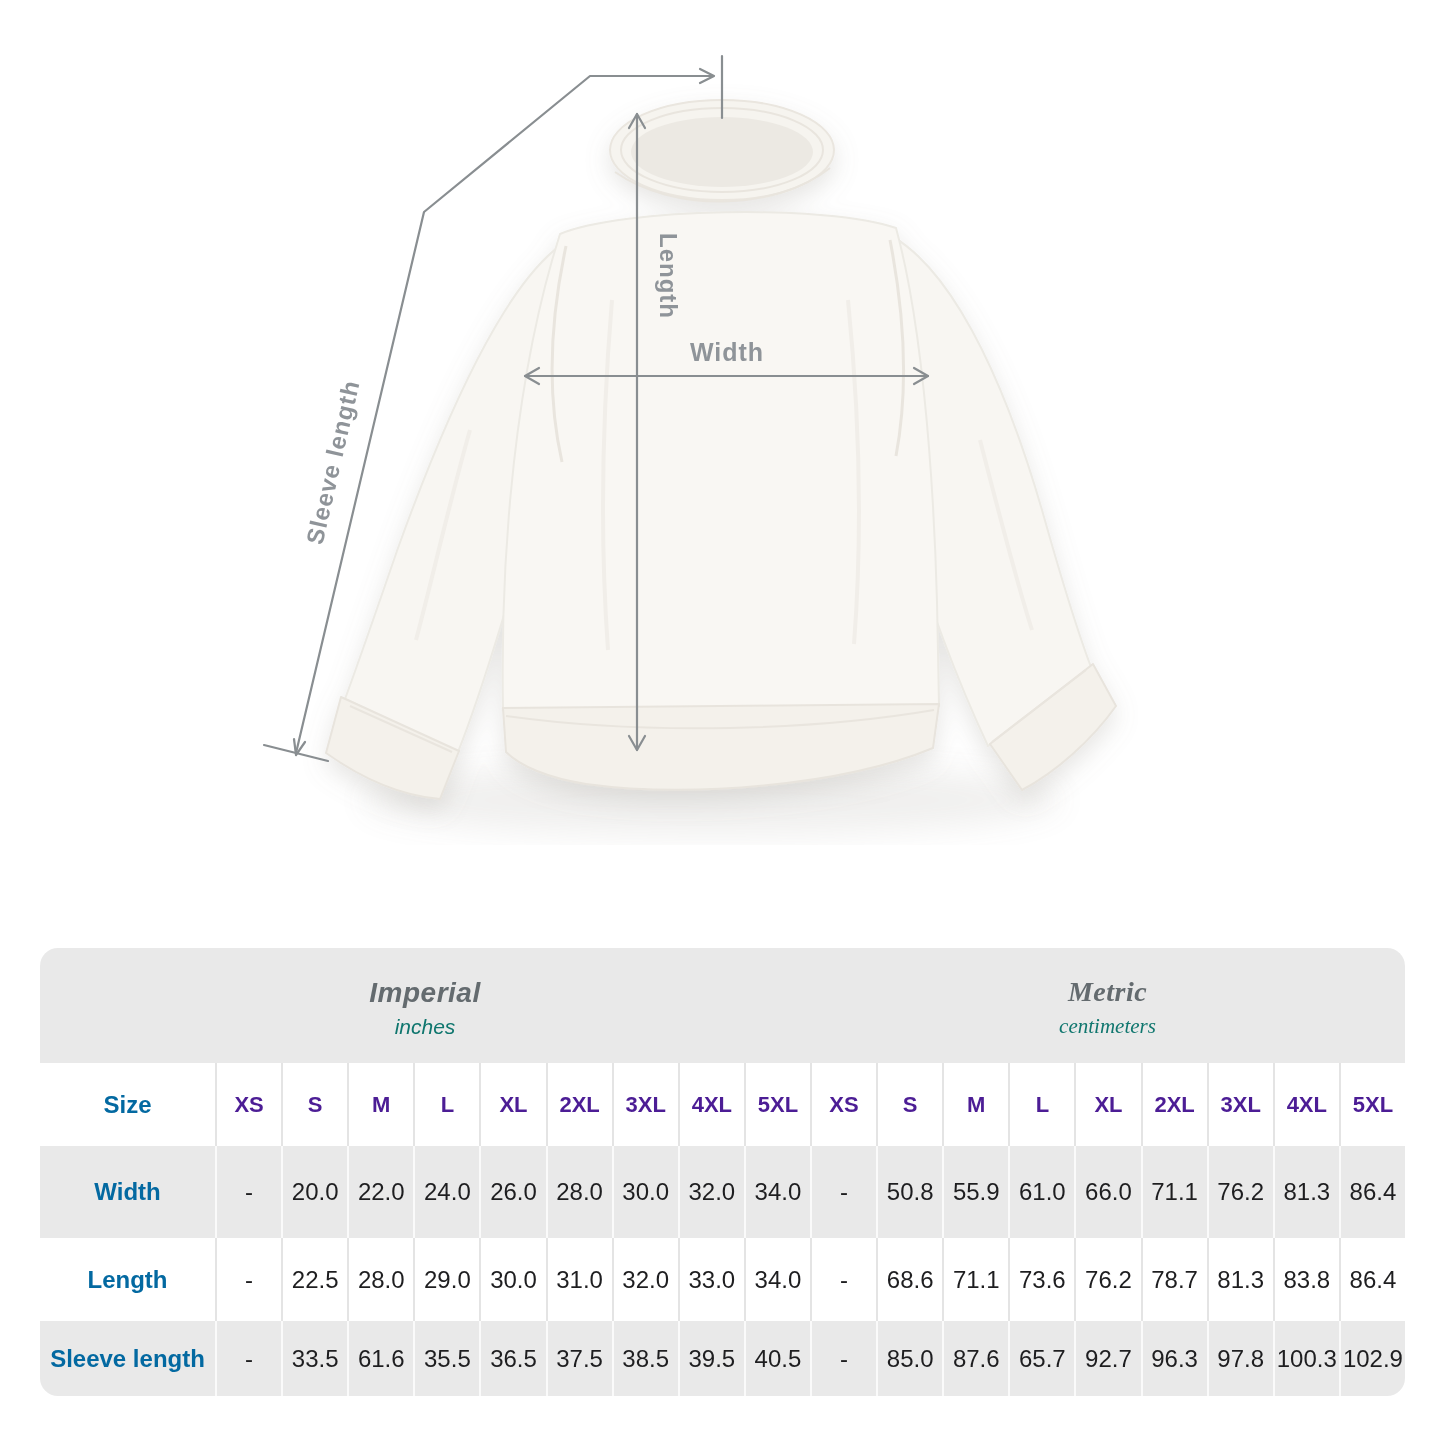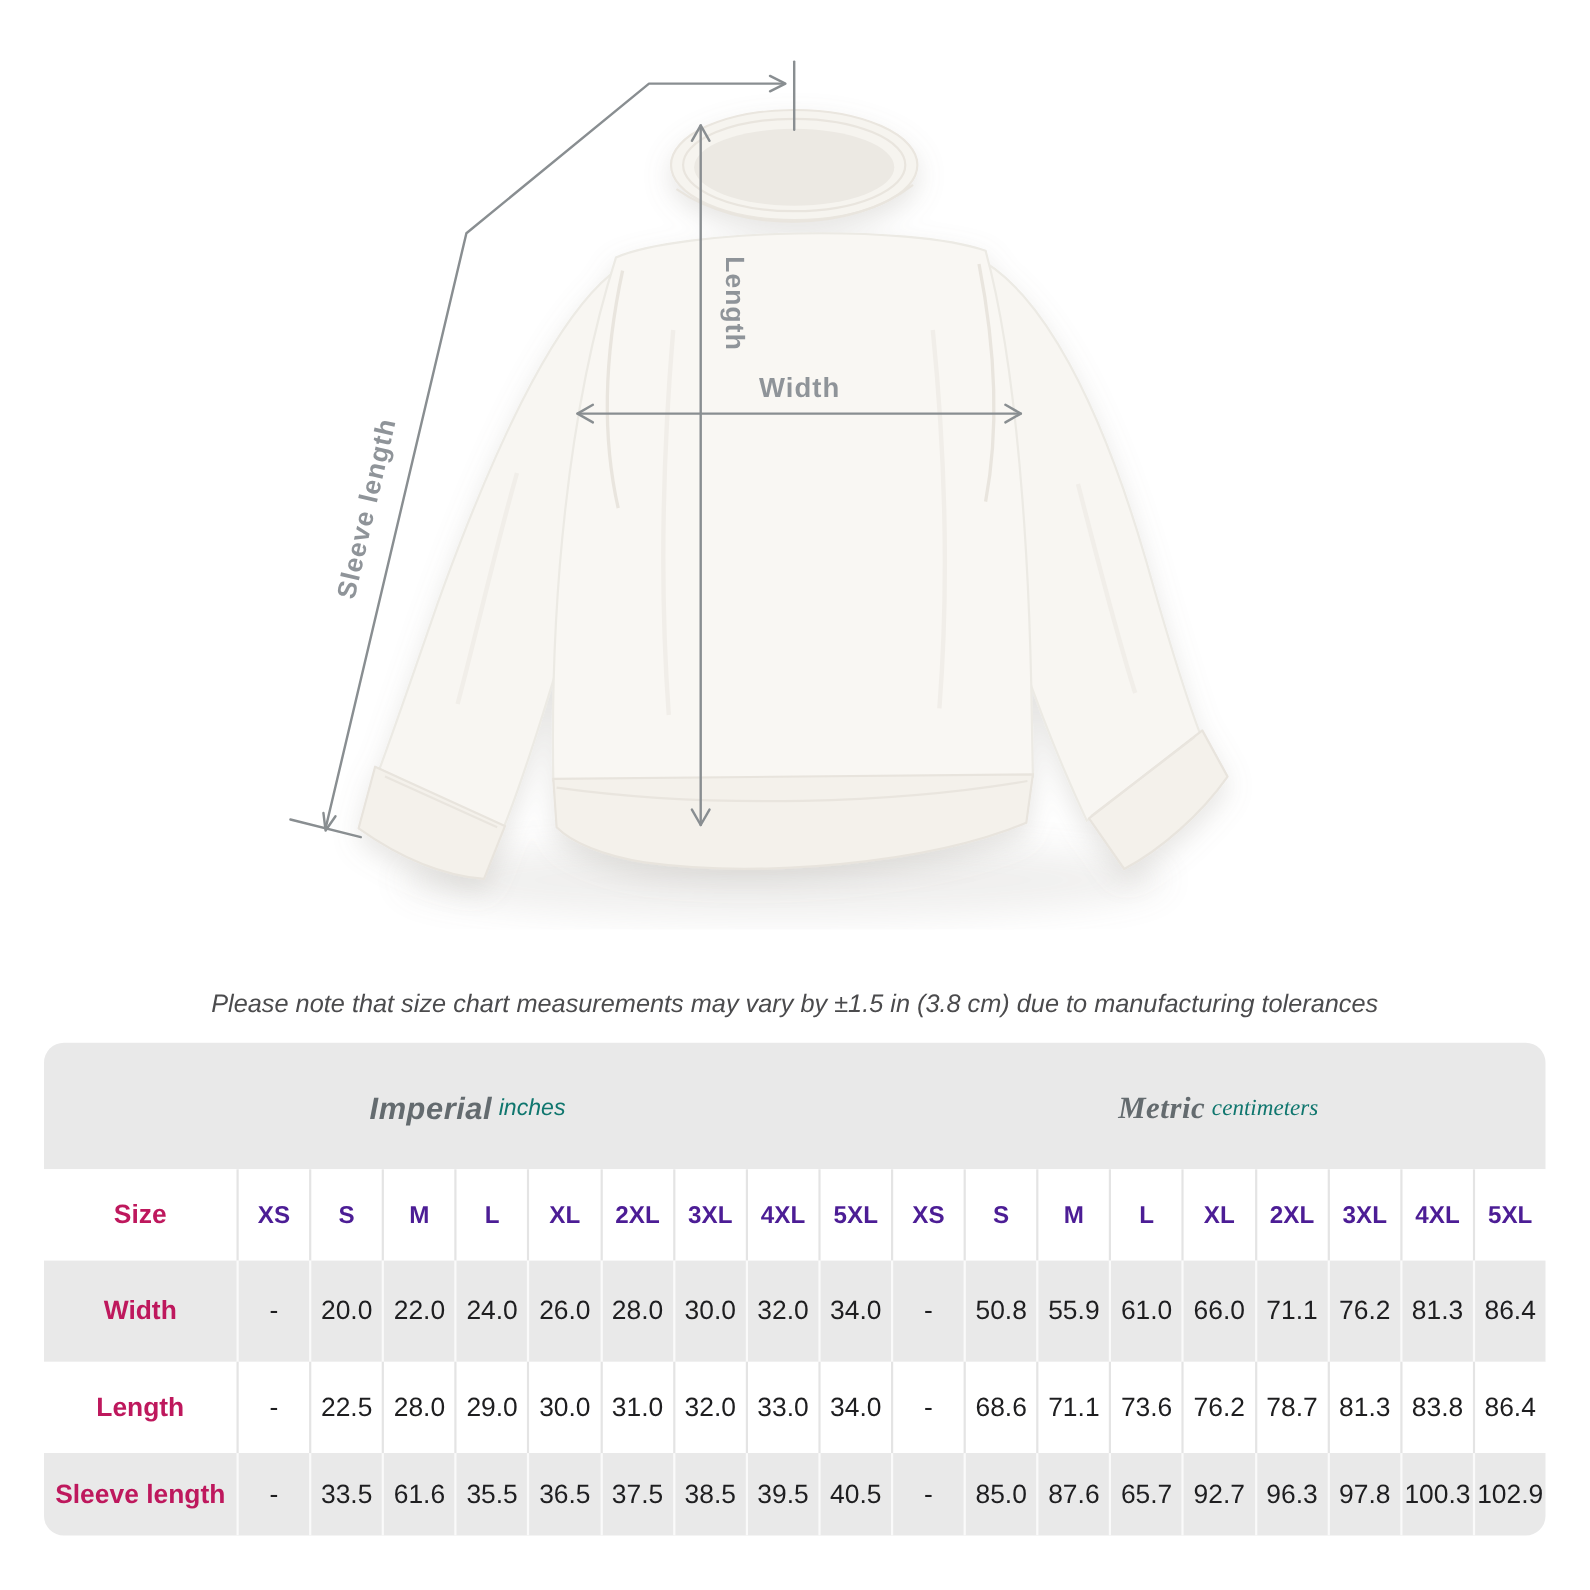--- a/index.html
+++ b/index.html
@@ -18,37 +18,37 @@
     position:absolute;left:0;top:899px;width:100%;text-align:center;
     font-size:23px;font-style:italic;color:#4b4b4d;
   }
 
   .size-table{position:absolute;left:40px;top:948px;width:1365px;}
 
   .band-row{
     display:flex;height:115px;background:#e9e9e9;border-radius:18px 18px 0 0;overflow:hidden;
   }
   .band-section{
-    display:flex;flex-direction:row;align-items:center;justify-content:center;gap:6px;padding-top:4px;
+    display:flex;flex-direction:column;align-items:center;justify-content:center;gap:6px;padding-top:4px;
   }
   .band-section.imperial{flex:0 0 770px;}
   .band-section.metric{flex:1;font-family:Liberation Serif, serif;}
   .band-name{font-size:28px;font-weight:bold;font-style:italic;color:#646b6f;letter-spacing:.5px;}
   .band-unit{font-size:21px;font-style:italic;color:#0f766e;}
 
   .header-row{display:flex;height:83px;background:#ffffff;}
   .data-row{display:flex;background:#ffffff;}
   .data-row.stripe{background:#e9e9e9;}
   .data-row{height:92px;}
   .data-row.plain{height:83px;}
   .data-row.last{height:75px;border-radius:0 0 18px 18px;overflow:hidden;}
 
   .label-cell{
     flex:0 0 175px;display:flex;align-items:center;justify-content:center;
-    font-size:24px;font-weight:bold;color:#be185d;
+    font-size:24px;font-weight:bold;color:#0369a1;
   }
   .head-cell,.val-cell{
     flex:1 1 0;display:flex;align-items:center;justify-content:center;min-width:0;
   }
   .head-cell{font-size:22px;font-weight:bold;color:#4c1d95;border-left:2px solid #e4e4e4;}
   .val-cell{font-size:24px;color:#1e1e20;border-left:2px solid #e4e4e4;}
   .header-row .head-cell:first-of-type{border-left:3px solid #dcdcdc;}
   .data-row.stripe .val-cell{border-left-color:#fafafa;}
 </style>
 </head>
@@ -125,21 +125,20 @@
       </g>
 
       <g font-family="Liberation Sans, DejaVu Sans, sans-serif" font-weight="bold" fill="#8f9499" text-anchor="middle">
         <text font-size="24" letter-spacing="1" transform="translate(660 276) rotate(90)">Length</text>
         <text font-size="25" letter-spacing="1" x="727" y="361">Width</text>
         <text font-size="24" letter-spacing="1" transform="translate(341 464) rotate(-77)">Sleeve length</text>
       </g>
     </svg>
   </div>
 
-  <div class="page-subtitle">Please note that size chart measurements may vary by ±1.5 in (3.8 cm) due to manufacturing tolerances</div>
 
   <div class="size-table">
 
     <div class="band-row">
       <div class="band-section imperial">
         <div class="band-name">Imperial</div>
         <div class="band-unit">inches</div>
       </div>
       <div class="band-section metric">
         <div class="band-name">Metric</div>

